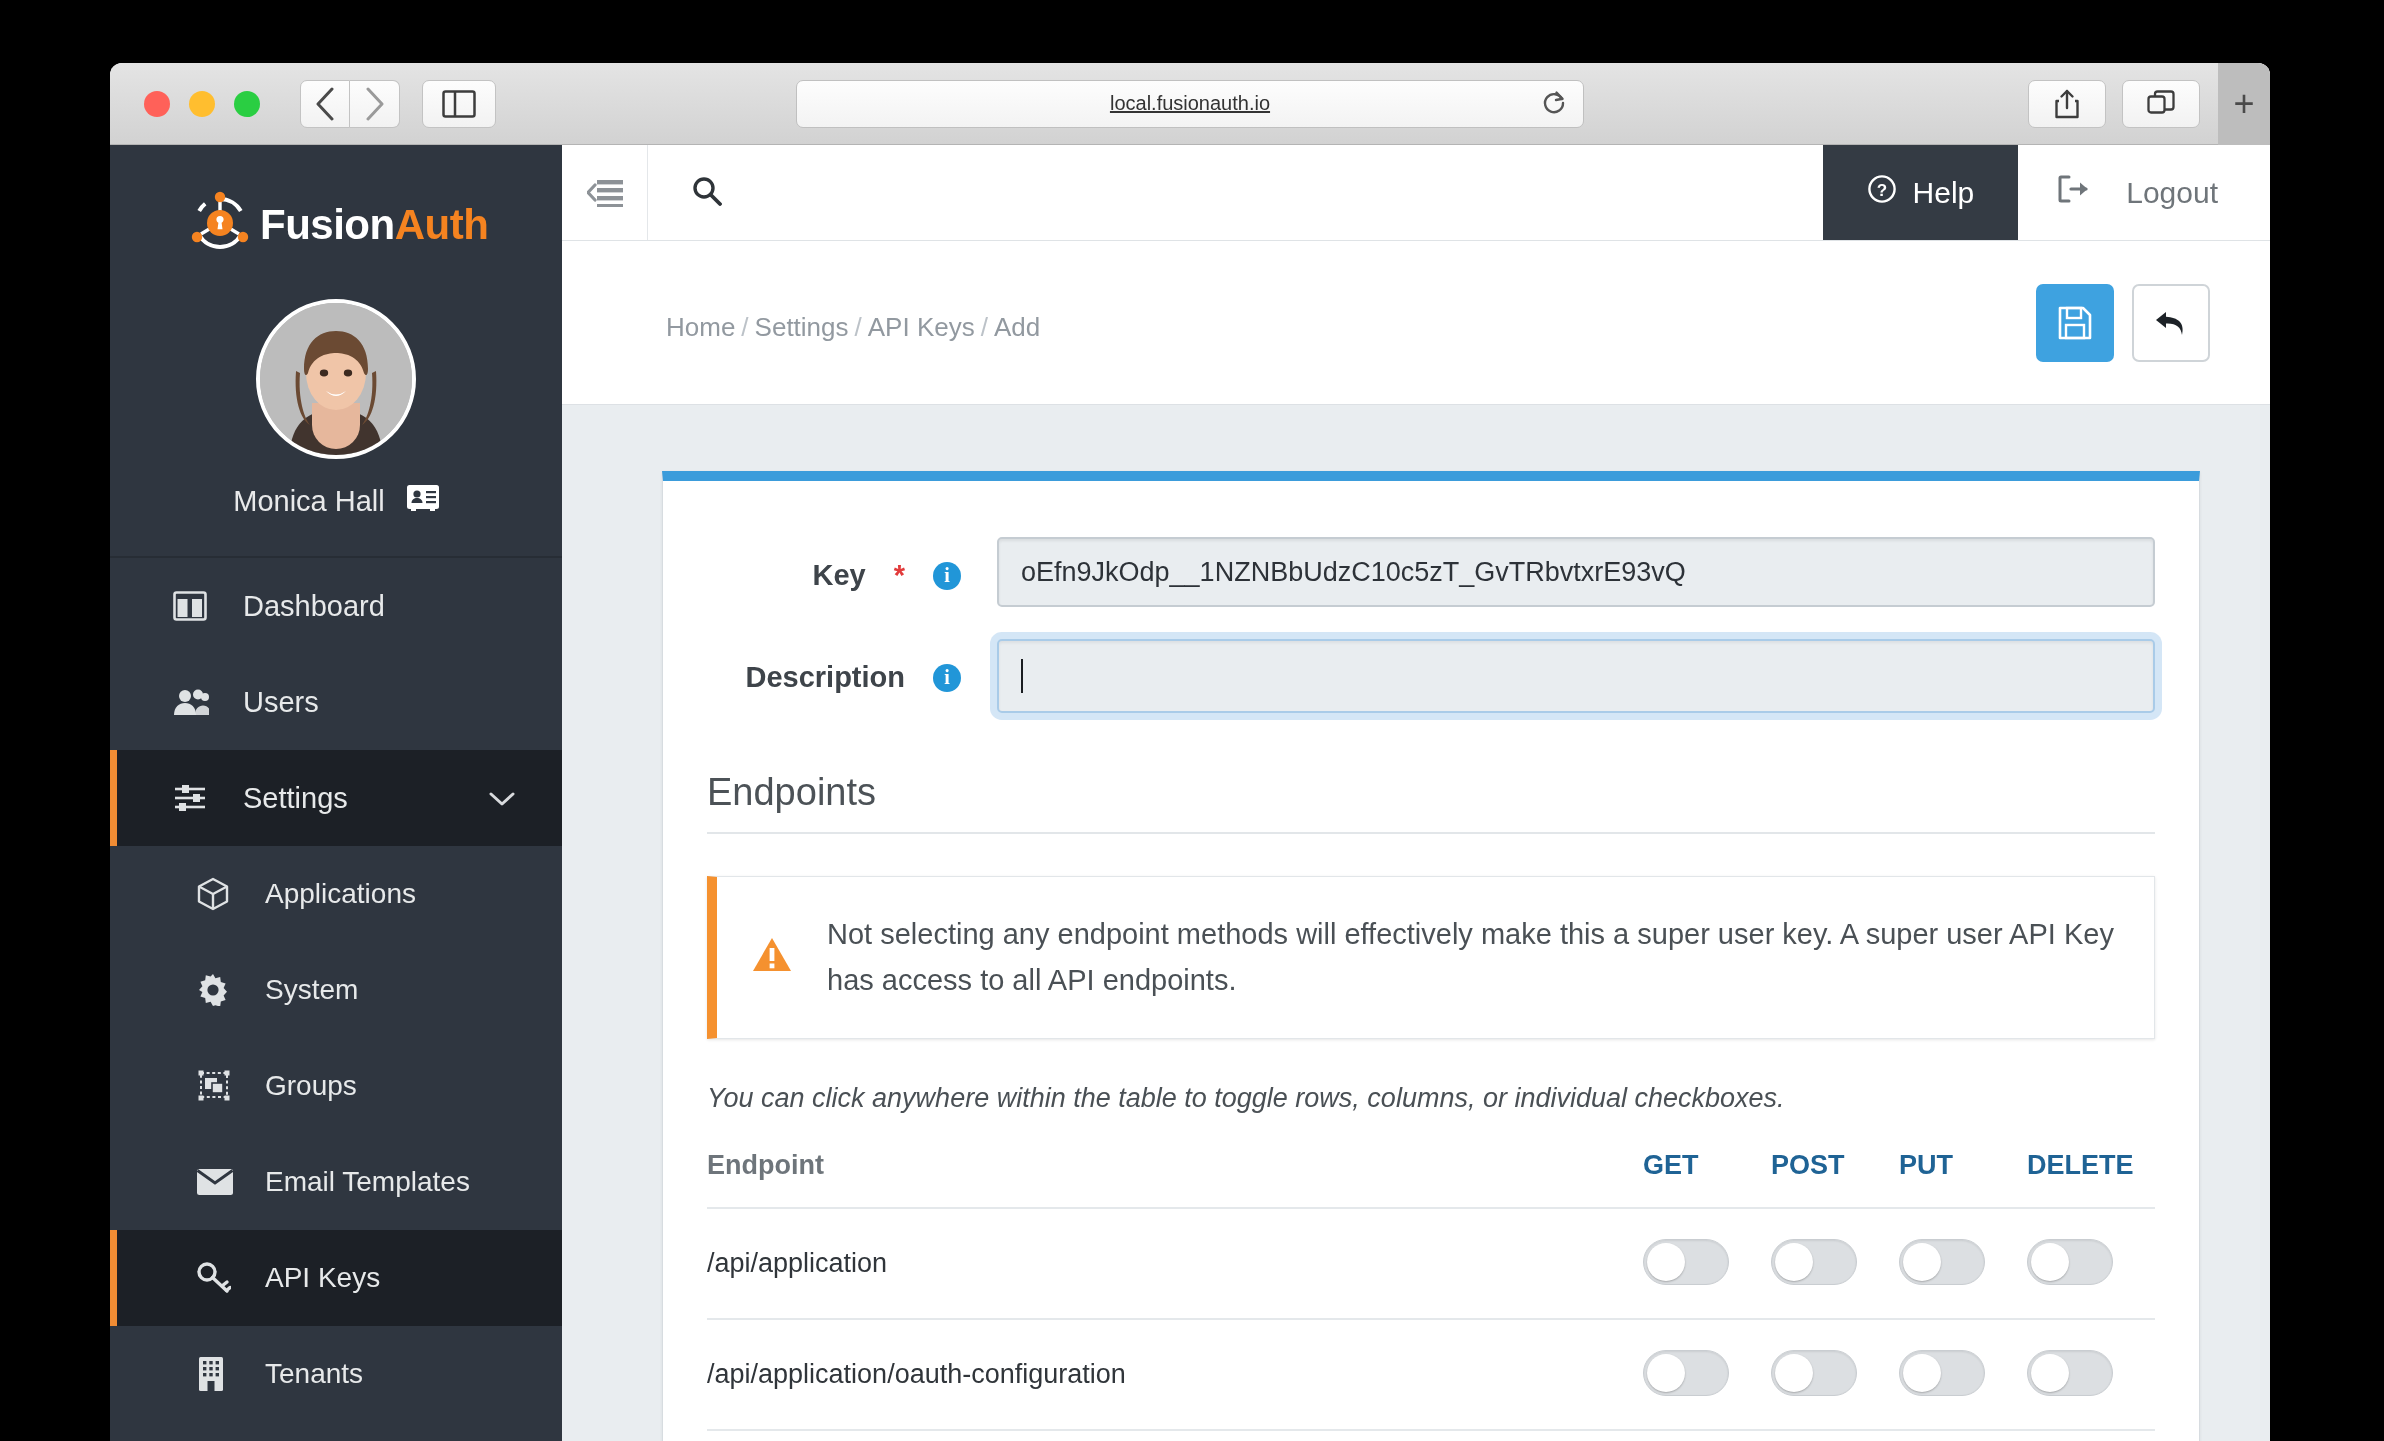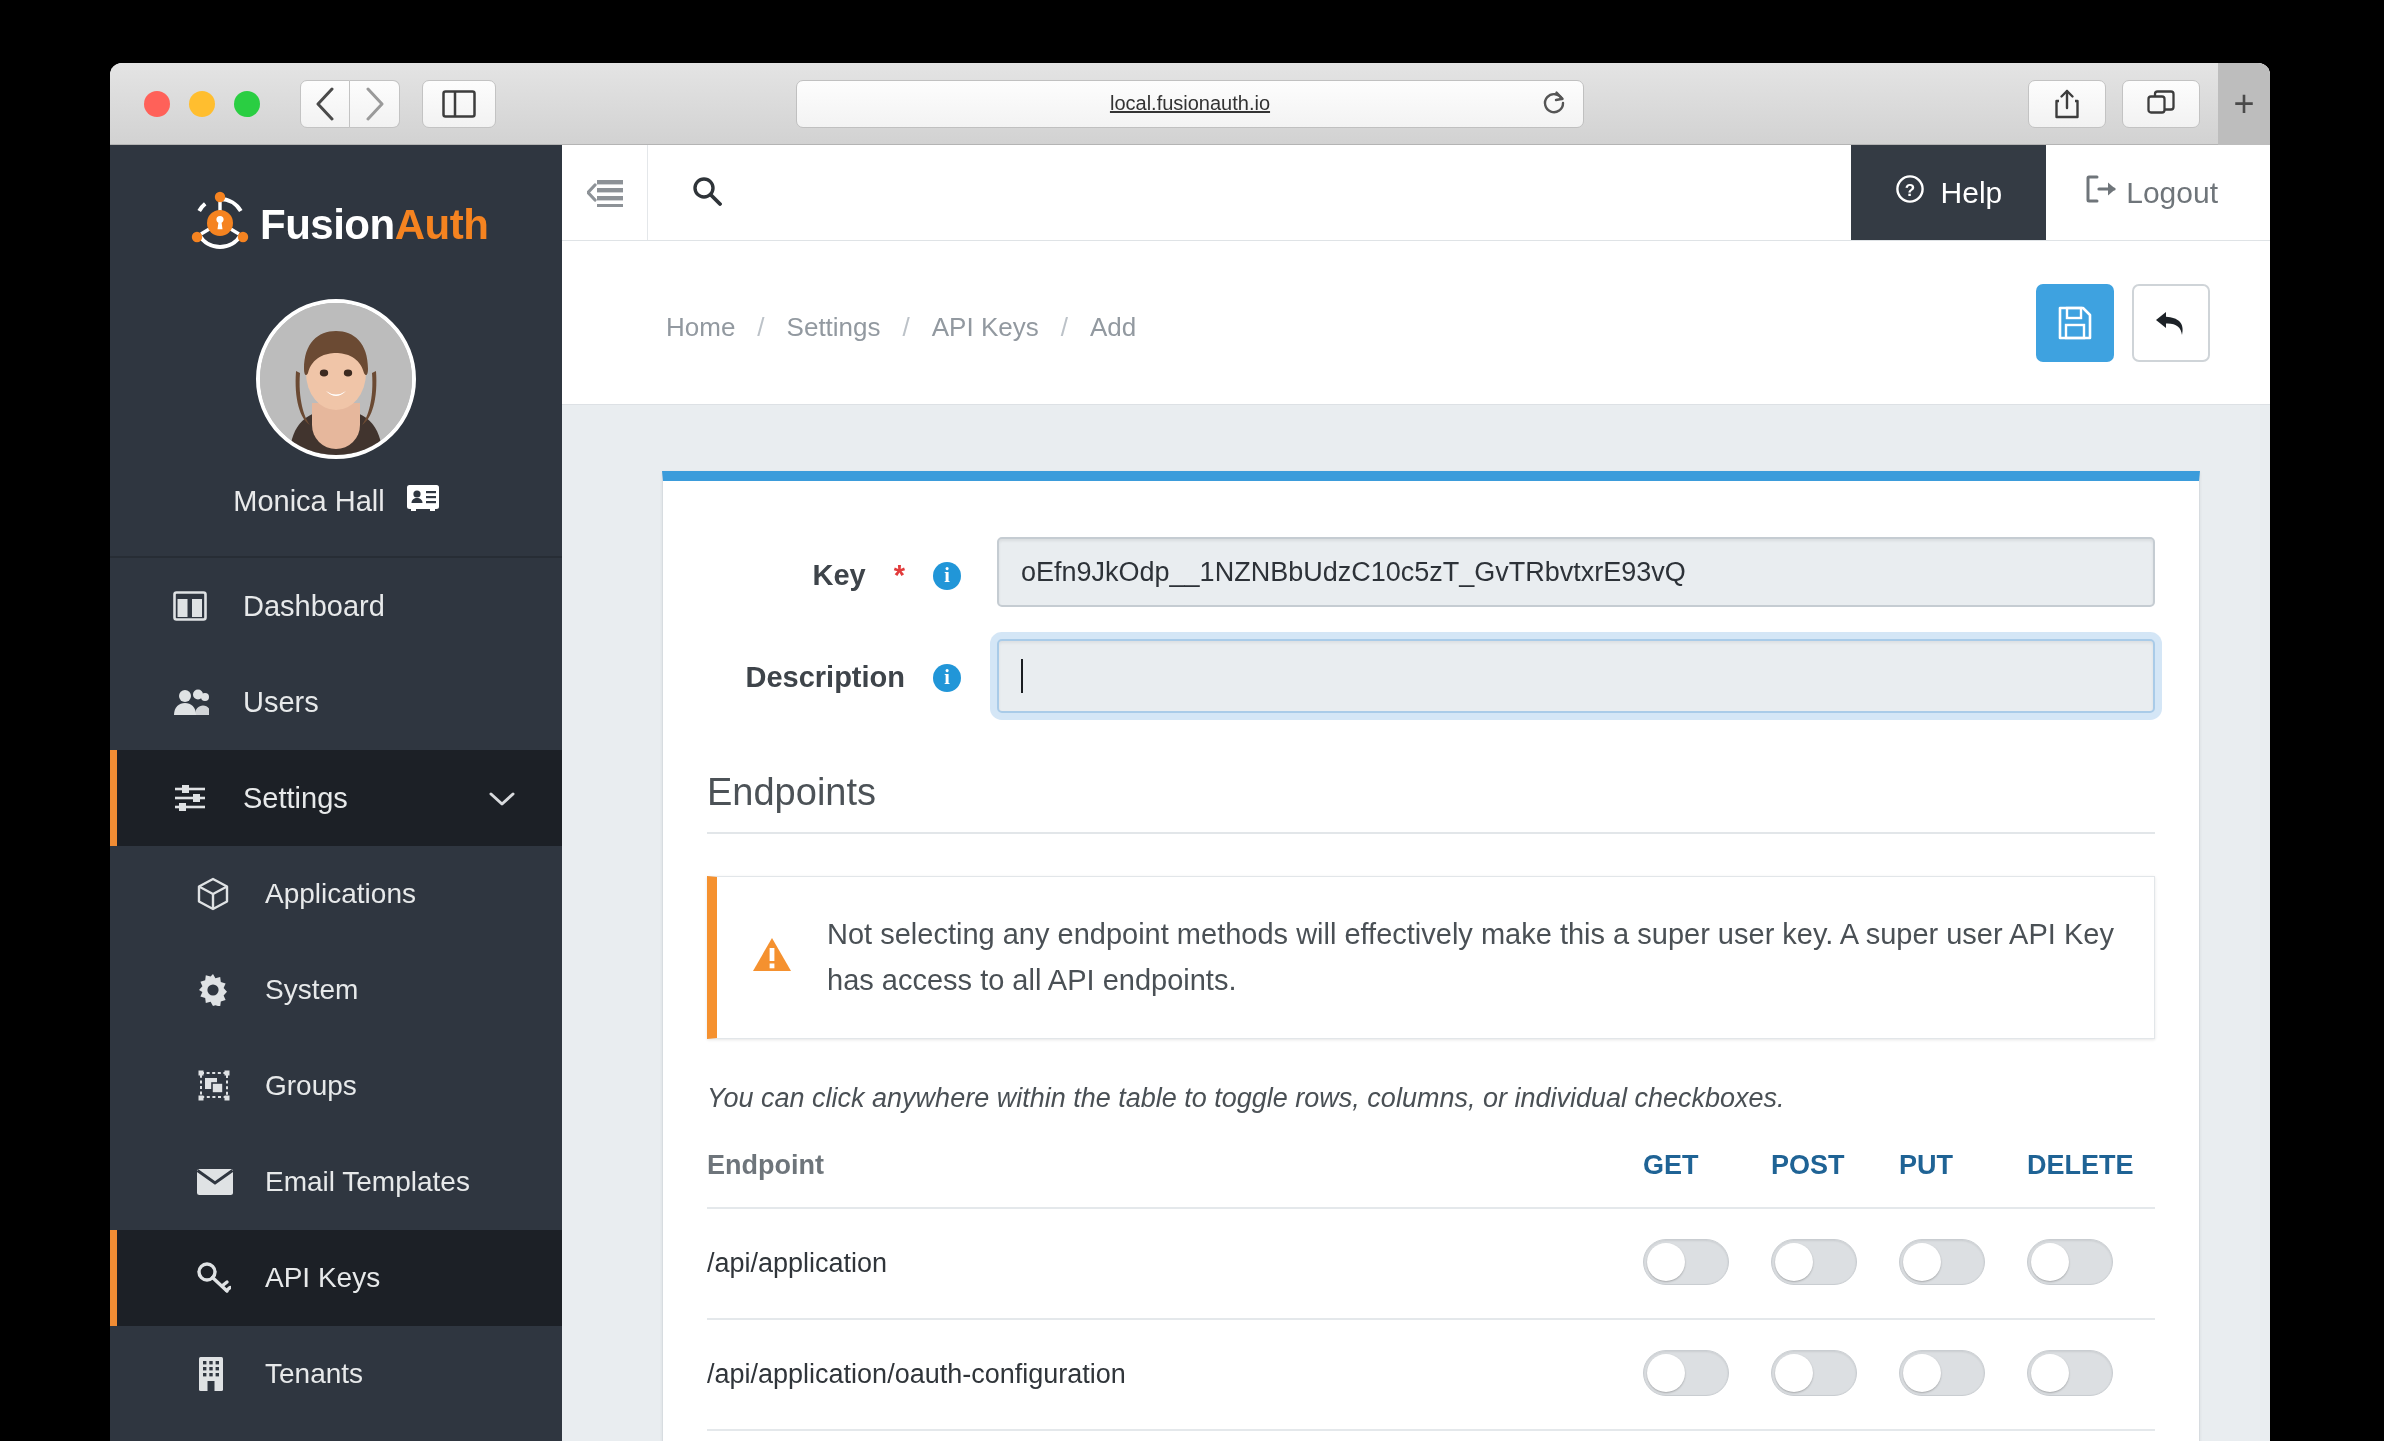--- a/index.html
+++ b/index.html
@@ -156,33 +156,33 @@
     font-size: 27px; color: #333; width: 100%;
   }
   .search-input::placeholder { color: #9aa0a6; }
   .help-btn {
     background: #343b44; color: #ffffff;
     display: flex; align-items: center; gap: 16px;
     padding: 0 44px; font-size: 30px;
   }
   .logout-btn {
     background: #ffffff; color: #6f757a;
-    display: flex; align-items: center; gap: 8px;
+    display: flex; align-items: center; gap: 36px;
     padding: 0 52px 0 40px; font-size: 30px;
   }
 
   .pagehead {
     background: #ffffff; height: 164px;
     display: flex; align-items: center;
     padding: 0 60px 0 70px;
     border-bottom: 1px solid #dde1e5;
     flex: none;
   }
   .page-title { font-size: 46px; color: #434a50; font-weight: 400; }
-  .breadcrumb { display: flex; align-items: center; gap: 22px; margin-left: 34px; margin-top: 10px; }
+  .breadcrumb { display: flex; align-items: center; gap: 6px; margin-left: 34px; margin-top: 10px; }
   .crumb { font-size: 26px; color: #9299a0; }
   .crumb-sep { font-size: 26px; color: #bcc2c8; }
   .head-actions { margin-left: auto; display: flex; gap: 18px; }
   .act-btn {
     width: 78px; height: 78px; border-radius: 7px;
     display: flex; align-items: center; justify-content: center;
   }
   .act-btn.primary { background: #3ea2e0; color: #ffffff; }
   .act-btn.ghost { background: #ffffff; border: 2px solid #cfd4d8; color: #2c3137; }
 

